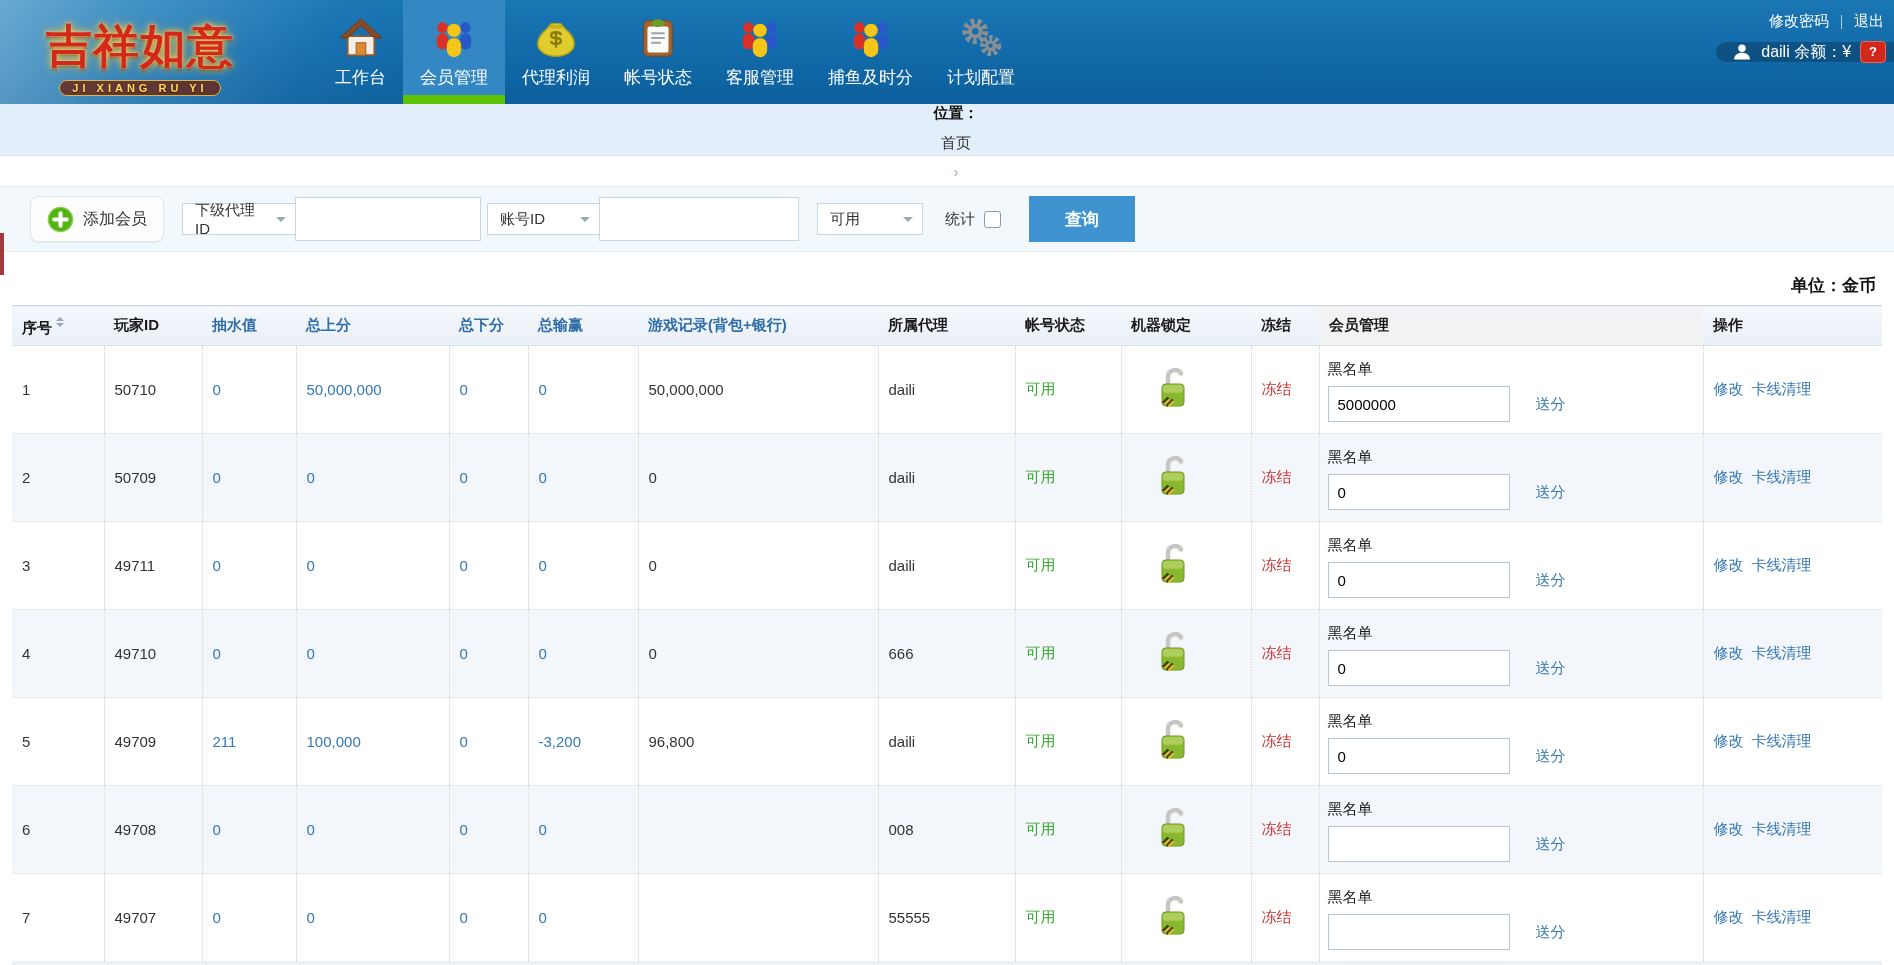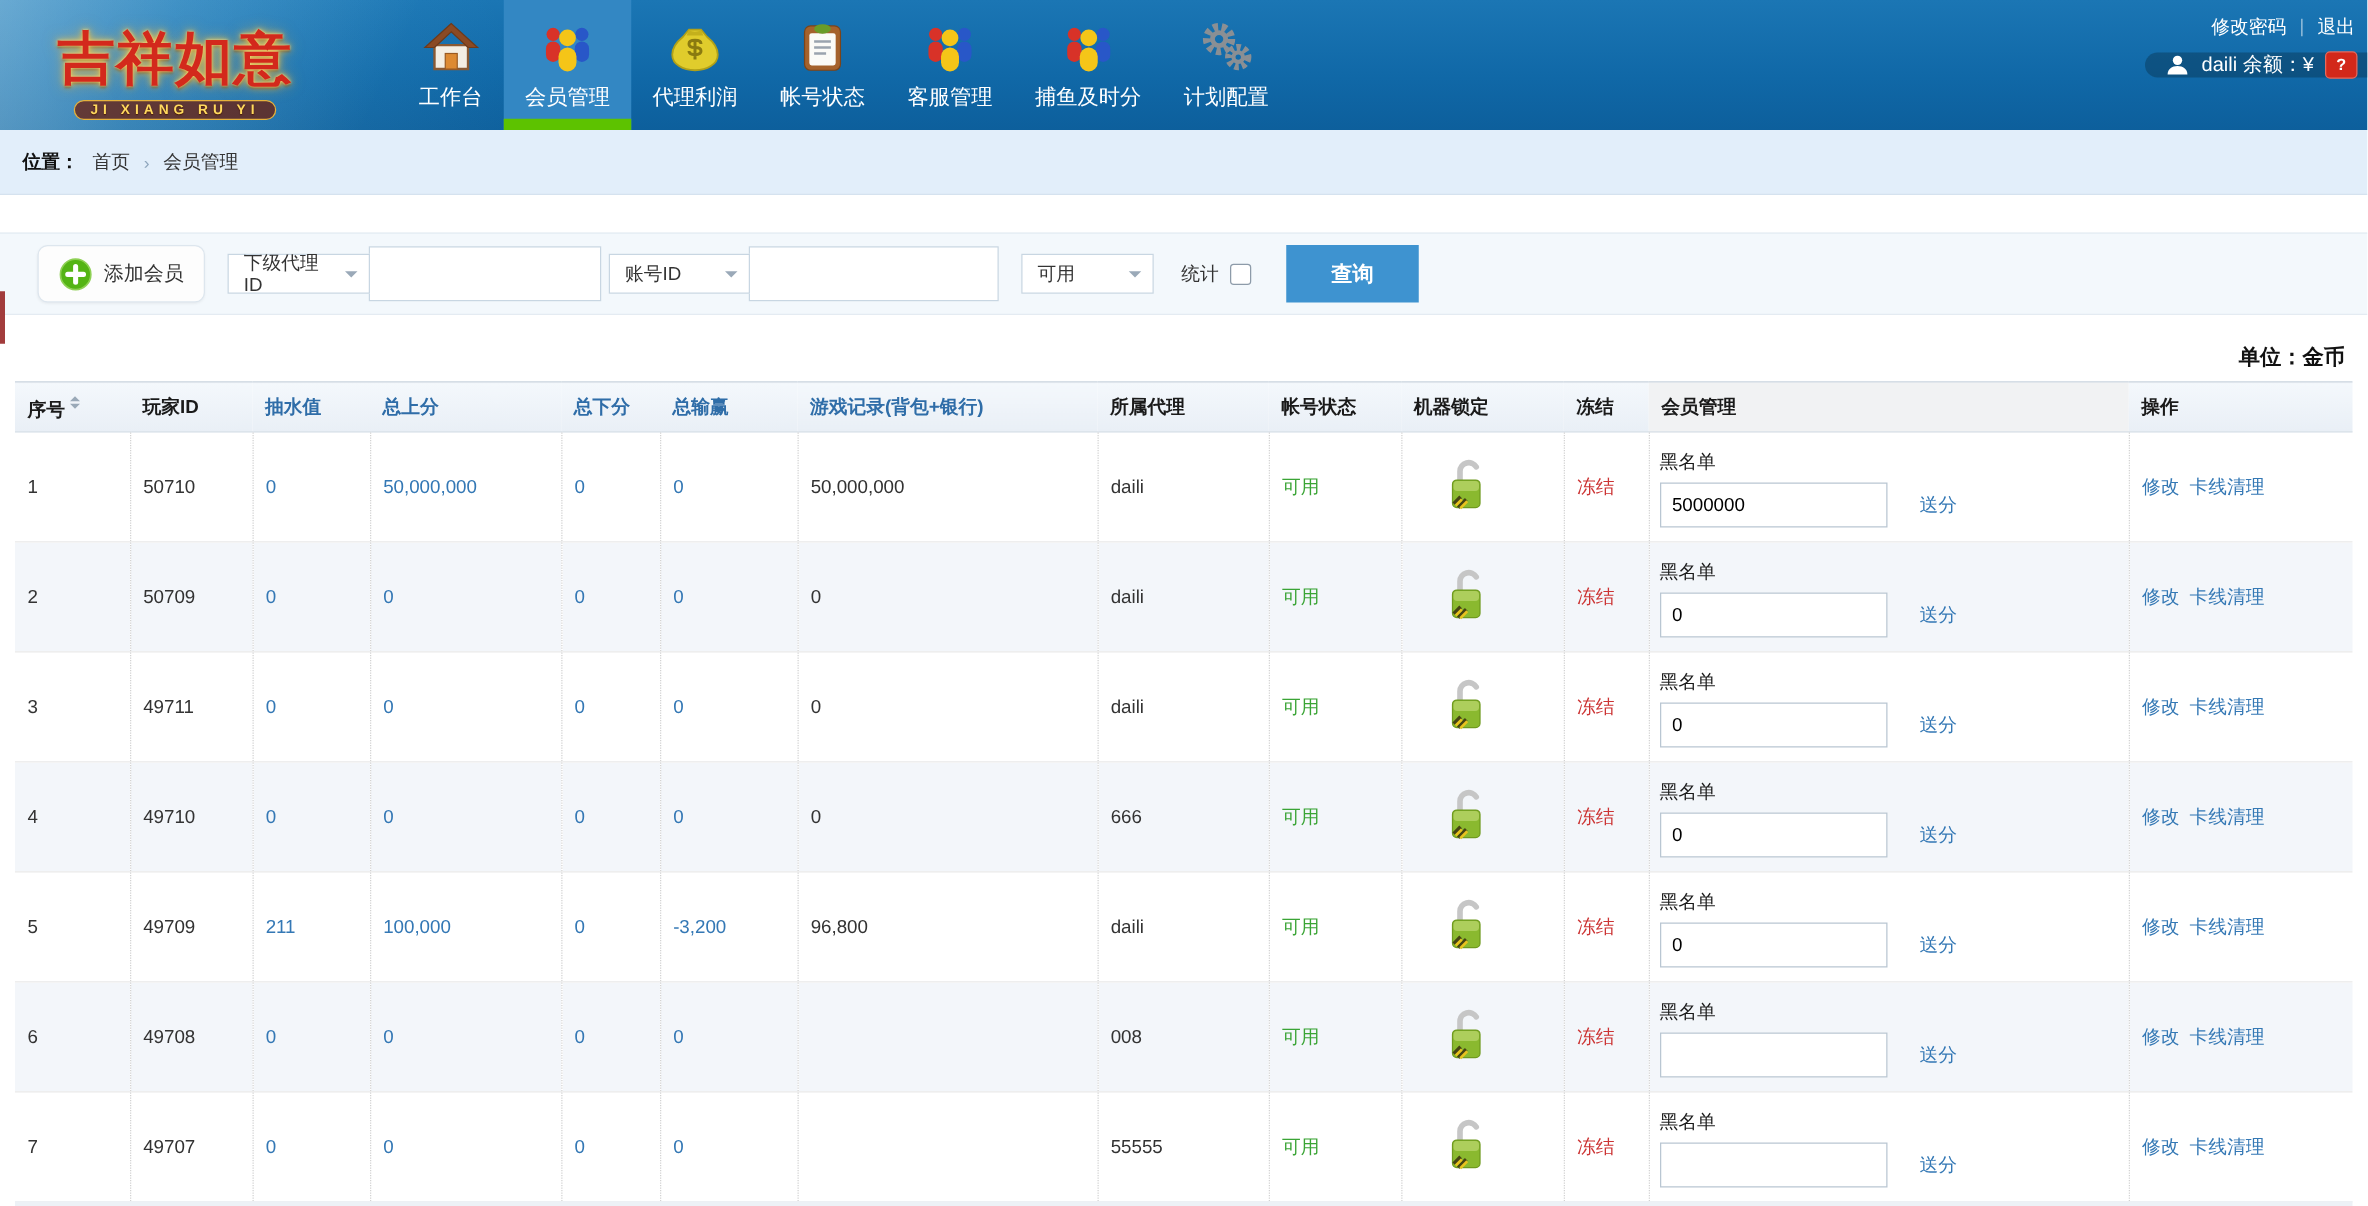--- a/index.html
+++ b/index.html
@@ -40,21 +40,21 @@
   .user-pill { position:absolute; top:42px; right:0; height:20px; border-radius:18px 0 0 18px;
     background:rgba(9,53,82,.45); display:flex; align-items:center; gap:9px; padding:0 8px 0 16px;
     color:#fff; font-size:16px; z-index:3; }
   .person-icon { width:20px; height:20px; }
   .badge { background:#d2281a; border:1px solid #e8695c; color:#fff; font-size:13px; font-weight:bold;
     border-radius:4px; padding:2px 8px; line-height:1.2; }
 
   
   .breadcrumb { position:absolute; top:104px; left:0; width:1894px; height:52px; background:#e2eefa;
     border-bottom:1px solid #d5e2ef; display:flex; align-items:center; gap:11px; padding-left:18px;
-    font-size:15px; color:#333; }
+    font-size:15px; color:#333;flex-direction:column; }
   .crumb-label { font-weight:bold; color:#111; }
   .crumb-link { color:#333; cursor:pointer; }
   .crumb-sep { color:#8fa6bd; font-size:14px; }
 
   
   .filter-panel { position:absolute; top:186px; left:0; width:1894px; height:66px; background:#f3f8fc;
     border-top:1px solid #e4ebf2; border-bottom:1px solid #e4ebf2; display:flex; align-items:center;
     padding-left:30px; }
   .add-btn { display:flex; align-items:center; gap:9px; background:#fdfdfd; border:1px solid #dde6ee;
     border-radius:8px; height:46px; padding:0 16px; font-size:16px; color:#333; cursor:pointer;

